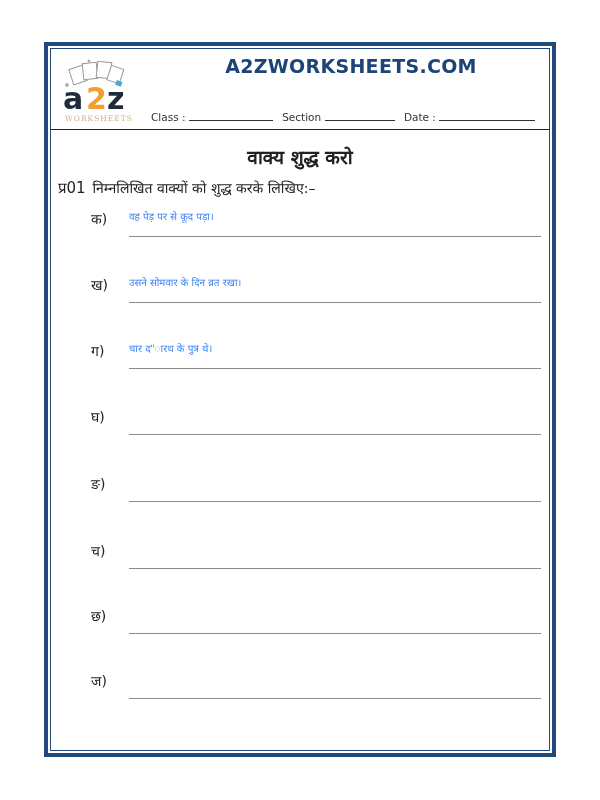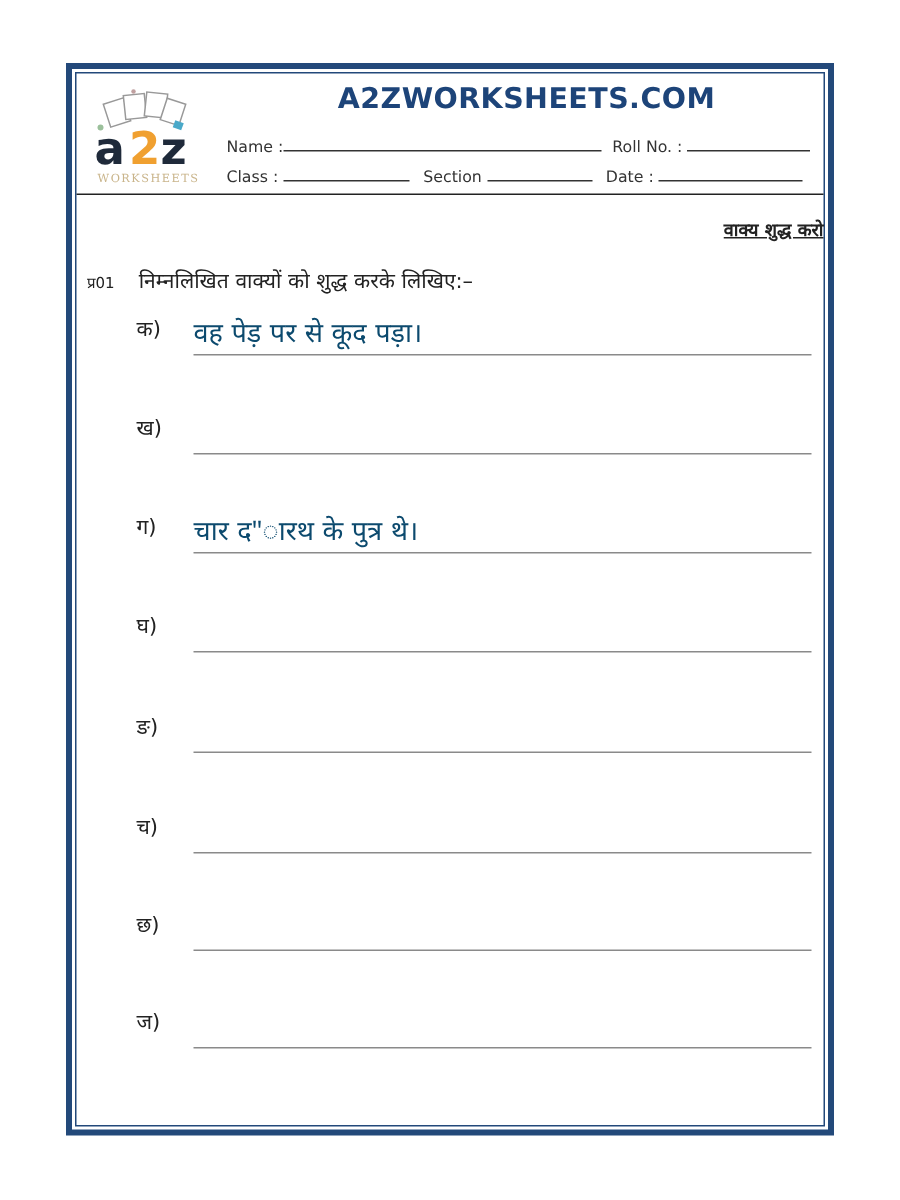--- a/index.html
+++ b/index.html
@@ -7,26 +7,26 @@
     .frame-outer { position: absolute; left: 44px; top: 42px; width: 512px; height: 715px; box-sizing: border-box; border: 4px solid #23497a; }
     .frame-inner { position: absolute; left: 2px; top: 2px; right: 2px; bottom: 2px; border: 1px solid #23497a; }
     .header { position: absolute; left: 0; top: 0; right: 0; height: 80px; border-bottom: 1.5px solid #222; }
     .logo { position: absolute; left: 8px; top: 10px; width: 80px; height: 66px; }
     .site-title { position: absolute; left: 138px; top: 6px; width: 324px; text-align: center; font-family: "DejaVu Sans", sans-serif; font-weight: bold; font-size: 19px; letter-spacing: 0.3px; color: #1d4479; }
     .field-row { position: absolute; left: 100px; font-family: "DejaVu Sans", sans-serif; font-size: 10.5px; color: #333; white-space: nowrap; }
     .field-row.r1 { top: 41px; }
     .field-row.r2 { top: 61px; text-align: center; }
     .fl { display: inline-block; }
     .blank { display: inline-block; border-bottom: 1px solid #333; height: 10px; vertical-align: baseline; }
-    .ws-title { position: absolute; left: 0; right: 0; top: 95px; text-align: right; font-family: "DejaVu Sans", sans-serif; font-size: 12px; font-weight: bold; color: #222; text-decoration: underline; }
+    .ws-title { position: absolute; left: 0; right: 0; top: 95px; text-align: center; font-family: "DejaVu Sans", sans-serif; font-size: 19px; font-weight: bold; color: #222; }
     .question { position: absolute; left: 7px; top: 128px; font-family: "DejaVu Sans", sans-serif; font-size: 14px; color: #222; white-space: nowrap; }
-    .question .qnum { display: inline-block; width: 30px; font-size: 10px; }
+    .question .qnum { display: inline-block; width: 30px; font-size: 15px; }
     .item { position: absolute; left: 40px; width: 450px; height: 60px; }
     .item .letter { position: absolute; left: 0; top: 0; font-size: 14px; color: #222; }
-    .item .text { position: absolute; left: 38px; top: 0; font-size: 18px; color: #0c4a6e; white-space: nowrap; }
+    .item .text { position: absolute; left: 38px; top: 0; font-size: 10px; color: #3b82f6; white-space: nowrap; }
     .item .answer-line { position: absolute; left: 38px; top: 27px; width: 412px; height: 0; border-top: 1px solid #8a8a8a; }
   </style>
 </head>
 <body>
 
 <div class="frame-outer">
   <div class="frame-inner">
 
     <div class="header">
       <div class="logo">
@@ -42,25 +42,20 @@
 
           <text x="4" y="50" font-family="DejaVu Sans, sans-serif" font-weight="bold" font-size="30" fill="#1f2a3a">a</text>
           <text x="27" y="50" font-family="DejaVu Sans, sans-serif" font-weight="bold" font-size="30" fill="#f0a030">2</text>
           <text x="48" y="50" font-family="DejaVu Sans, sans-serif" font-weight="bold" font-size="30" fill="#1f2a3a">z</text>
           <text x="40" y="62" text-anchor="middle" font-family="DejaVu Serif, serif" font-size="7.5" letter-spacing="1" fill="#c9b48a">WORKSHEETS</text>
         </svg>
       </div>
 
       <div class="site-title">A2ZWORKSHEETS.COM</div>
 
-      <div class="field-row r1">
-        <span class="fl">Name :</span><span class="blank" style="width:212px;"></span>
-        <span class="fl" style="margin-left:4px;">Roll No. :</span>
-        <span class="blank" style="width:82px;"></span>
-      </div>
 
       <div class="field-row r2">
         <span class="fl">Class :</span>
         <span class="blank" style="width:84px;"></span>
         <span class="fl" style="margin-left:6px;">Section</span>
         <span class="blank" style="width:70px;"></span>
         <span class="fl" style="margin-left:6px;">Date :</span>
         <span class="blank" style="width:96px;"></span>
       </div>
     </div>
@@ -72,20 +67,21 @@
       <span>निम्नलिखित वाक्यों को शुद्ध करके लिखिए:–</span>
     </div>
 
     <div class="item" style="top:160px;">
       <span class="letter">क)</span>
       <span class="text">वह पेड़ पर से कूद पड़ा।</span>
       <div class="answer-line"></div>
     </div>
     <div class="item" style="top:226px;">
       <span class="letter">ख)</span>
+      <span class="text">उसने सोमवार के दिन व्रत रखा।</span>
       <div class="answer-line"></div>
     </div>
     <div class="item" style="top:292px;">
       <span class="letter">ग)</span>
       <span class="text">चार द"ारथ के पुत्र थे।</span>
       <div class="answer-line"></div>
     </div>
     <div class="item" style="top:358px;">
       <span class="letter">घ)</span>
       <div class="answer-line"></div>

